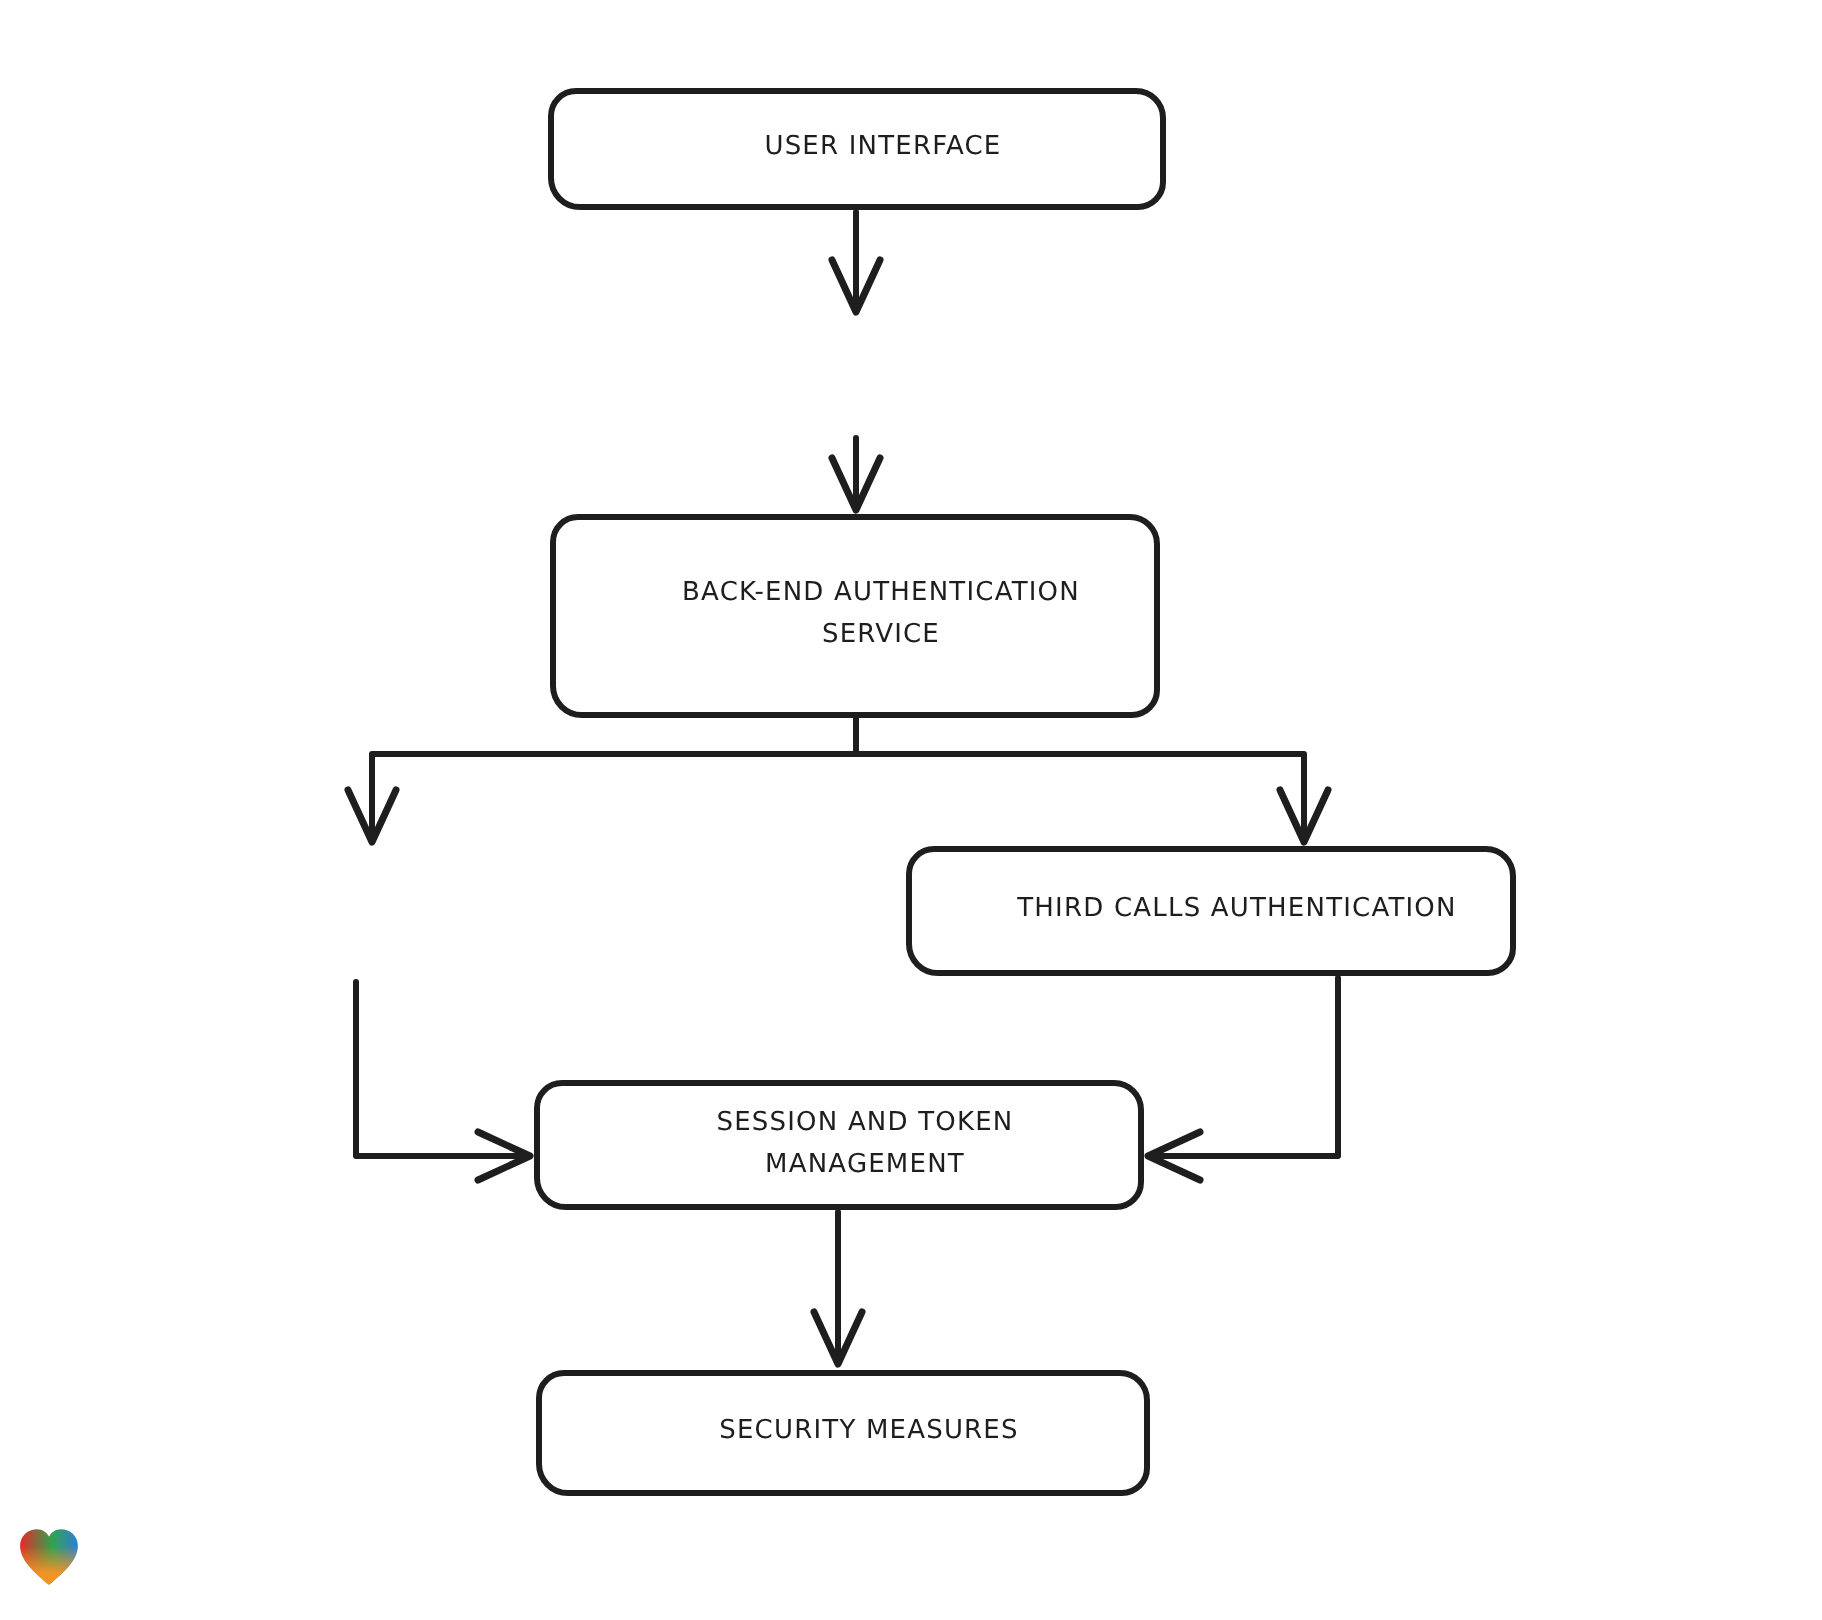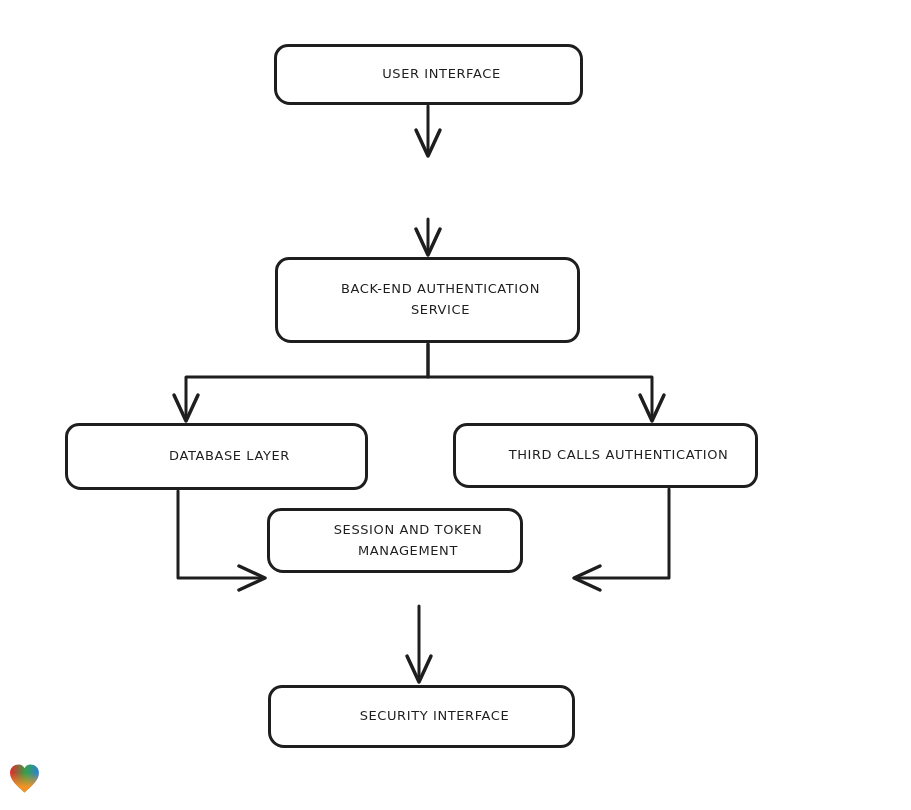--- a/index.html
+++ b/index.html
@@ -38,24 +38,24 @@
   .node .label {
     font-size: 13px;
     letter-spacing: 0.6px;
     line-height: 1.6;
     color: var(--text, #1e1e1e);
     padding: 0 6px;
   }
   
   .n-user-interface          { left: 274px; top: 44px;  width: 309px; height: 61px; }
   .n-front-end-api-calls     { left: 273px; top: 157px; width: 310px; height: 61px; }
-  .n-back-end-auth           { left: 275px; top: 257px; width: 305px; height: 86px; }
+  .n-back-end-auth           { left: 275px; top: 257px; width: 305px; height: 102px; }
   .n-database-layer          { left: 65px;  top: 423px; width: 303px; height: 67px; }
   .n-third-party-auth        { left: 453px; top: 423px; width: 305px; height: 65px; }
-  .n-session-token           { left: 267px; top: 508px; width: 256px; height: 65px; }
+  .n-session-token           { left: 267px; top: 540px; width: 305px; height: 65px; }
   .n-security-measures       { left: 268px; top: 685px; width: 307px; height: 63px; }
   .wrap-250 .label { max-width: 250px; }
   .wrap-210 .label { max-width: 210px; }
   .watermark {
     position: absolute;
     left: 8px; top: 762px;
     width: 33px; height: 34px;
     z-index: 3;
   }
 </style>
@@ -104,34 +104,31 @@
 
   <div class="node n-user-interface">
     <span class="label">USER INTERFACE</span>
   </div>
 
 
   <div class="node n-back-end-auth wrap-250">
     <span class="label">BACK-END AUTHENTICATION SERVICE</span>
   </div>
 
-  <div class="node n-database-layer">
-    <span class="label">DATABASE LAYER</span>
-  </div>
 
   <div class="node n-third-party-auth">
     <span class="label">THIRD CALLS AUTHENTICATION</span>
   </div>
 
   <div class="node n-session-token wrap-210">
     <span class="label">SESSION AND TOKEN MANAGEMENT</span>
   </div>
 
   <div class="node n-security-measures">
-    <span class="label">SECURITY INTERFACE</span>
+    <span class="label">SECURITY MEASURES</span>
   </div>
 
   <svg class="watermark" viewBox="0 0 32 32">
     <defs>
       <linearGradient id="heart-h" x1="0" y1="0" x2="1" y2="0">
         <stop offset="0" stop-color="#e42a28"></stop>
         <stop offset="0.55" stop-color="#33a24c"></stop>
         <stop offset="1" stop-color="#2e7fd8"></stop>
       </linearGradient>
       <linearGradient id="heart-v" x1="0" y1="0" x2="0" y2="1">

